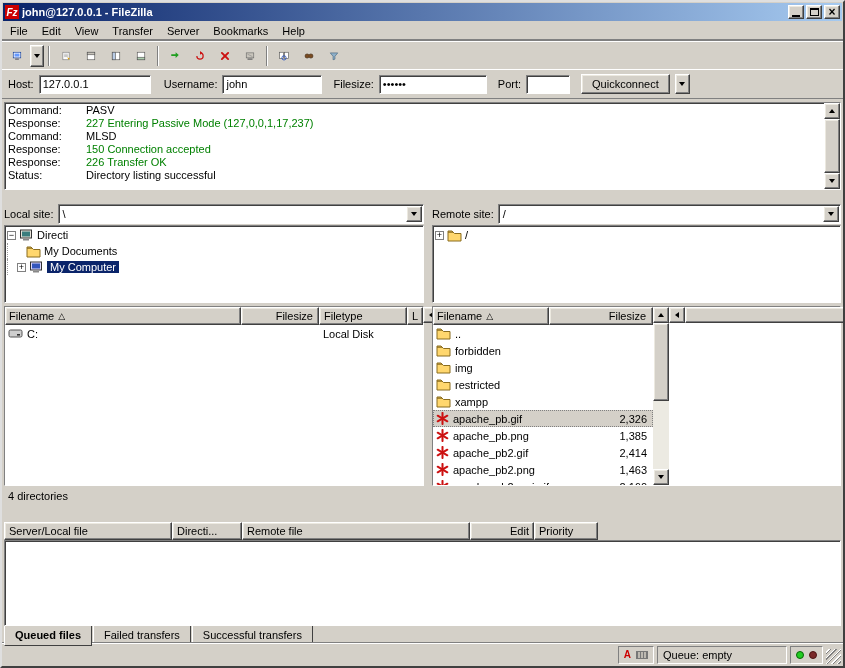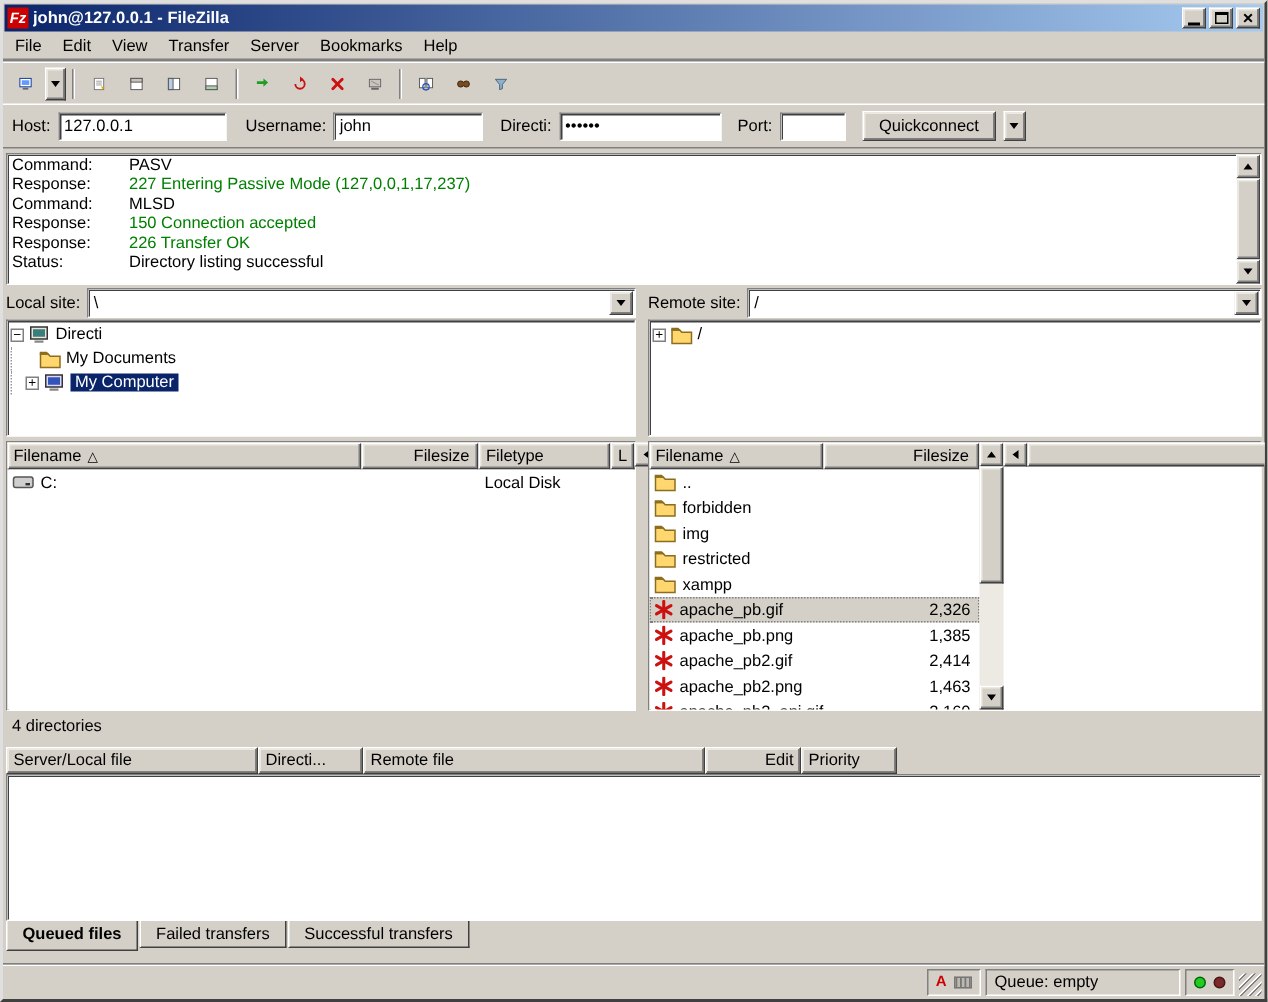--- a/index.html
+++ b/index.html
@@ -54,21 +54,21 @@
 
   
   .vscroll{width:16px;background:#eceae2;display:flex;flex-direction:column;flex:0 0 auto;}
   .hscroll{height:16px;background:#eceae2;display:flex;flex:0 0 auto;}
   .sbtn{width:16px;height:16px;display:flex;align-items:center;justify-content:center;flex:0 0 auto;padding:0;}
   .vthumb{background:#d4d0c8;flex:0 0 auto;}
   .hthumb{background:#d4d0c8;flex:0 0 auto;}
   .strack{flex:1;}
 
   
-  .split{display:flex;padding:0 2px;gap:4px;flex:0 0 auto;}
+  .split{display:flex;padding:12px 2px;gap:4px;flex:0 0 auto;}
   .pane-col{display:flex;flex-direction:column;}
   .pane-left{width:420px;flex:0 0 auto;}
   .pane-right{flex:1;min-width:0;}
   .site-row{height:22px;display:flex;align-items:center;gap:4px;flex:0 0 auto;}
   .combo{flex:1;height:20px;display:flex;align-items:center;background:#fff;border:1px solid;
     border-color:#808080 #fff #fff #808080;box-shadow:inset 1px 1px 0 #404040;padding:1px;}
   .combo .cval{flex:1;padding-left:3px;}
   .combo-btn{width:16px;height:16px;display:flex;align-items:center;justify-content:center;padding:0;}
   .treebox{height:78px;margin-bottom:3px;padding:1px 2px;overflow:hidden;flex:0 0 auto;background:#fff;
     border:1px solid;border-color:#808080 #fff #fff #808080;box-shadow:inset 1px 1px 0 #404040;}
@@ -98,21 +98,21 @@
   .corner{width:16px;height:16px;background:#d4d0c8;flex:0 0 auto;}
   .pane-status{height:20px;display:flex;align-items:center;padding:2px 4px;flex:0 0 auto;}
 
   
   .qsplitter{height:4px;flex:0 0 auto;}
   .qheader{display:flex;height:18px;padding:0 2px;flex:0 0 auto;}
   .qc0{width:168px;} .qc1{width:70px;} .qc2{width:228px;} .qc3{width:64px;justify-content:flex-end;}
   .qc4{width:64px;} .qc5{flex:1;}
   .qbody{flex:1;margin:0 2px;background:#fff;border:1px solid;border-color:#808080 #fff #fff #808080;
     box-shadow:inset 1px 1px 0 #404040;min-height:0;}
-  .tabs{display:flex;height:28px;align-items:stretch;padding:0 0 0 2px;gap:1px;flex:0 0 auto;}
+  .tabs{display:flex;height:16px;align-items:stretch;padding:0 0 0 2px;gap:1px;flex:0 0 auto;}
   .tab{border:1px solid;border-color:#808080 #404040 #404040 #fff;border-top:none;background:#d4d0c8;
     padding:3px 10px 0 10px;height:18px;}
   .tab.active{font-weight:bold;border-color:#fff #404040 #404040 #fff;height:20px;z-index:2;}
 
   
   .statusbar{height:24px;display:flex;align-items:center;gap:3px;padding:2px 2px 2px 4px;
     border-top:1px solid #808080;box-shadow:inset 0 1px 0 #fff;flex:0 0 auto;}
   .sb-spacer{flex:1;}
   .sb-panel{height:18px;display:flex;align-items:center;padding:0 5px;gap:5px;background:#d4d0c8;}
   .sb-queue{width:130px;}
@@ -242,21 +242,21 @@
           <path d="M2 3h12L9.5 8.5V13l-3 1V8.5z" fill="#8fb0c9" stroke="#44647e"></path>
         </svg>
     </button>
   </div>
 
   <div class="quickbar">
     <span>Host:</span>
     <input class="field" style="width: 112px;" value="127.0.0.1">
     <span style="margin-left:8px">Username:</span>
     <input class="field" style="width: 100px;" value="john">
-    <span style="margin-left:6px">Directi:</span>
+    <span style="margin-left:6px">Filesize:</span>
     <input class="field" style="width: 108px;" value="••••••">
     <span style="margin-left:6px">Port:</span>
     <input class="field" style="width: 44px;" value="">
     <button class="qc-btn raised" style="margin-left:6px">Quickconnect</button>
     <button class="qc-drop raised">
         <span class="tri-down"></span>
       </button>
   </div>
 
   <div class="logwrap sunken">

